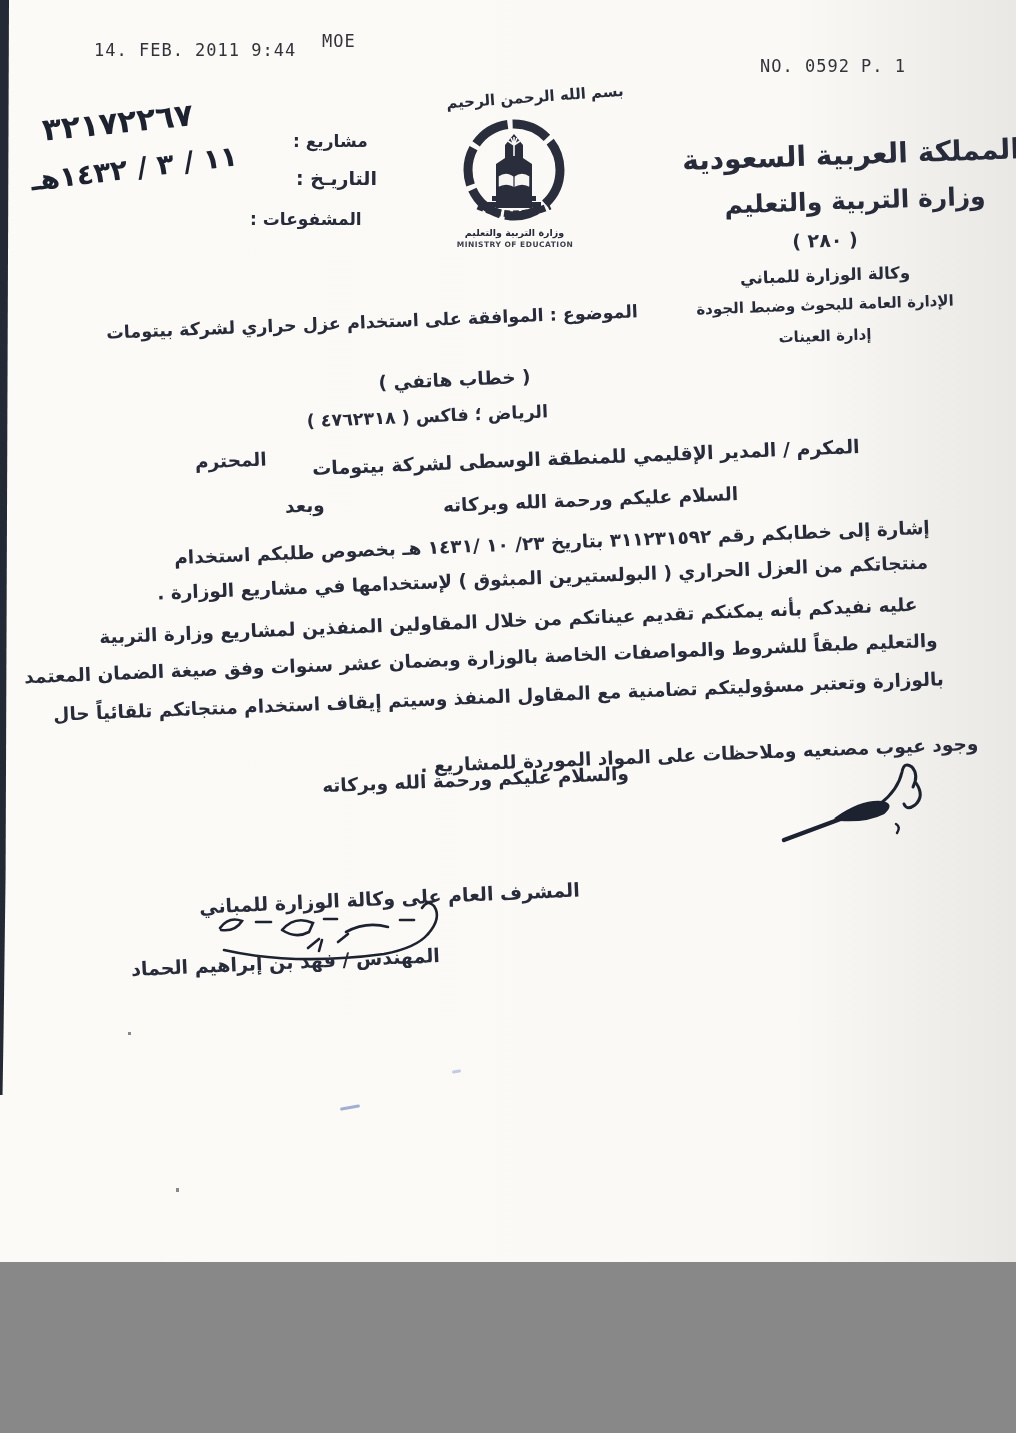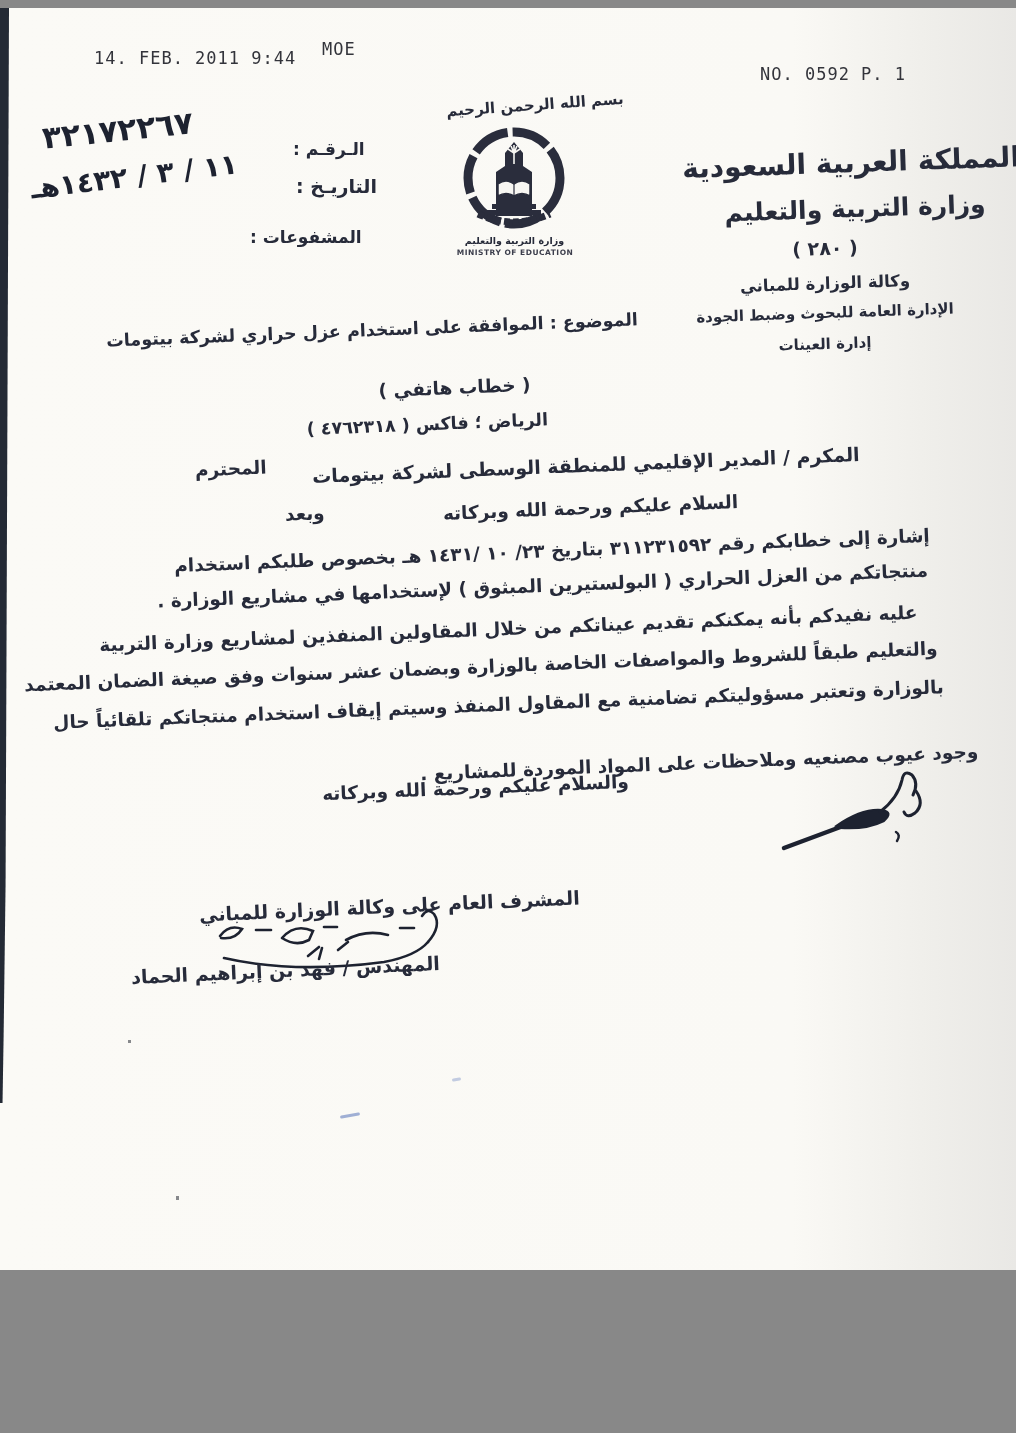--- a/index.html
+++ b/index.html
@@ -1,17 +1,17 @@
 <!DOCTYPE html>
 <html lang="ar"><head>
 <meta charset="utf-8">
 <style>
   html,body{margin:0;padding:0;background:#888;}
   .page{
-    position:relative;width:1016px;height:1262px;margin:8px auto;
+    position:relative;width:1016px;height:1262px;margin:0 auto;
     background:linear-gradient(to right,#fbfaf6 0%,#faf9f5 78%,#efeeea 92%,#e9e8e5 100%);
     overflow:hidden;font-family:"DejaVu Sans",sans-serif;color:#262a38;
   }
   .abs{position:absolute;}
   .ar{direction:rtl;white-space:nowrap;font-weight:bold;color:#272b3a;}
   .tilt{transform:rotate(-2.3deg);}
   .hand{font-weight:bold;color:#1d2230;}
   
   #edgeStrip{left:0;top:0;width:9px;height:1095px;background:#242a35;
     clip-path:polygon(0 0,100% 0,62% 80%,40% 94%,28% 100%,0 100%);}
@@ -20,21 +20,21 @@
   
   .fax{font-family:"DejaVu Sans Mono",monospace;font-size:17px;color:#33343b;letter-spacing:1px;white-space:nowrap;}
   #faxDatetime{left:94px;top:40px;}
   #faxSender{left:322px;top:31px;}
   #faxPage{left:760px;top:56px;}
   
   #refNumLabel{left:293px;top:131px;font-size:17px;}
   #refNumValue{left:42px;top:104px;font-size:31px;letter-spacing:5px;transform:rotate(-6deg);}
   #refDateLabel{left:296px;top:167px;font-size:19px;}
   #refDateValue{left:30px;top:152px;font-size:28px;letter-spacing:3px;transform:rotate(-7deg);}
-  #refAttachLabel{left:250px;top:219px;font-size:17px;}
+  #refAttachLabel{left:250px;top:209px;font-size:17px;}
   
   #bismillah{left:440px;top:88px;width:190px;text-align:center;font-size:15px;transform:rotate(-4deg);}
   #sealSvg{left:452px;top:116px;}
   #sealCaptionAr{left:452px;top:227px;width:125px;text-align:center;font-size:9.5px;}
   #sealCaptionEn{left:450px;top:240px;width:130px;text-align:center;font-size:7.5px;font-weight:bold;
     color:#3c3e4c;letter-spacing:.5px;font-family:"DejaVu Sans",sans-serif;direction:ltr;}
   
   #lhKingdom{left:690px;top:138px;width:330px;text-align:center;font-size:28px;transform:rotate(-2deg);}
   #lhMinistry{left:690px;top:186px;width:330px;text-align:center;font-size:25px;transform:rotate(-2deg);}
   #lhNumber{left:660px;top:229px;width:330px;text-align:center;font-size:19px;transform:rotate(-2deg);}
@@ -72,21 +72,21 @@
   <div class="bluedash" style="left:340px;top:1106px;width:20px;"></div>
   <div class="bluedash" style="left:452px;top:1070px;width:9px;opacity:.4;"></div>
   <div class="speck" style="left:176px;top:1188px;"></div>
   <div class="speck" style="left:792px;top:1322px;"></div>
   <div class="speck" style="left:128px;top:1032px;height:3px;"></div>
 
   <div id="faxDatetime" class="abs fax">14. FEB. 2011  9:44</div>
   <div id="faxSender" class="abs fax">MOE</div>
   <div id="faxPage" class="abs fax">NO. 0592   P.  1</div>
 
-  <div id="refNumLabel" class="abs ar">الـرقـم :</div>
+  <div id="refNumLabel" class="abs ar">مشاريع :</div>
   <div id="refNumValue" class="abs ar hand">٣٢١٧٢٢٦٧</div>
   <div id="refDateLabel" class="abs ar">التاريـخ :</div>
   <div id="refDateValue" class="abs ar hand">١١ / ٣ / ١٤٣٢هـ</div>
   <div id="refAttachLabel" class="abs ar">المشفوعات :</div>
 
   <div id="bismillah" class="abs ar">بسم الله الرحمن الرحيم</div>
 
   <svg id="sealSvg" class="abs" width="125" height="112" viewBox="0 0 125 112">
     <circle cx="62" cy="54" r="46" fill="none" stroke="#2a2d3c" stroke-width="9" stroke-dasharray="38 5"></circle>
     <path d="M44,92 V48 L53,42 V29 L62,18 L71,29 V42 L80,48 V92 Z" fill="#2a2d3c"></path>

